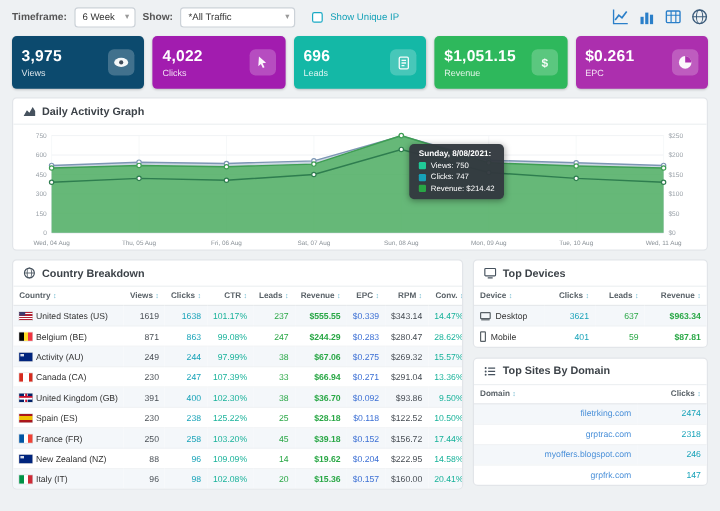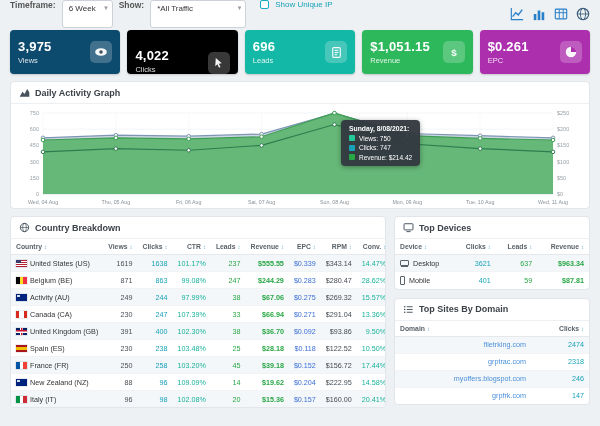--- a/index.html
+++ b/index.html
@@ -8,35 +8,35 @@
 
   
   .topbar { height:24px; background:#fff; border-bottom:1px solid #e3e6e9; display:flex; align-items:center; justify-content:space-between; padding:0 10px; }
   .title-wrap { display:flex; align-items:center; gap:5px; }
   .page-title { font-size:11.5px; font-weight:bold; font-style:italic; color:#3c4248; }
   .logo-wrap { display:flex; align-items:center; gap:5px; }
   .logo-text { font-size:11px; font-weight:bold; font-style:italic; color:#ffb300;
     text-shadow:-1px 0 #1e66c9, 0 -1px #1e66c9, 1px 0 #1e66c9, 0 1px #1e66c9; letter-spacing:.5px; }
 
   
-  .toolbar { height:28px; display:flex; gap:6px; padding:0 10px; font-size:8.5px; color:#444; }
+  .toolbar { height:28px; display:flex; align-items:center; gap:6px; padding:0 10px; font-size:8.5px; color:#444; }
   .tb-label { font-weight:bold; color:#555; }
   .select { background:#fff; border:1px solid #ccd2d8; border-radius:3px; padding:3px 16px 3px 6px; font-size:8px; color:#333; position:relative; cursor:pointer; }
   .select::after { content:"▾"; position:absolute; right:4px; top:3px; color:#999; font-size:7px; }
   .sel-show { min-width:96px; }
   .checkbox { width:9px; height:9px; border:1px solid #19a9c4; border-radius:2px; background:#fff; display:inline-block; margin-left:8px; }
   .cb-label { color:#17a2b8; font-size:8px; }
   .tb-icons { margin-left:auto; display:flex; gap:7px; align-items:center; }
   .tb-icon { width:15px; height:15px; display:flex; align-items:center; justify-content:center; cursor:pointer; }
 
   
   .cards { display:flex; gap:7px; padding:2px 10px 0; }
   .card { flex:1; height:44px; border-radius:4px; color:#fff; display:flex; align-items:center; justify-content:space-between; padding:0 8px; box-shadow:0 1px 2px rgba(0,0,0,.18); }
   .card-views   { background:#0c4a6e; }
-  .card-clicks  { background:#000000;align-items:flex-end; }
+  .card-clicks  { background:#a21caf; }
   .card-leads   { background:#14b8a6; }
   .card-revenue { background:#2eb85c; }
   .card-epc     { background:#ac2fae; }
   .card .num { font-size:13px; font-weight:bold; letter-spacing:.2px; }
   .card .lbl { font-size:7.5px; opacity:.85; margin-top:2px; }
   .icon-box { width:22px; height:22px; border-radius:5px; background:rgba(255,255,255,.22); display:flex; align-items:center; justify-content:center; flex:none; }
 
   
   .panel { background:#fff; border:1px solid #e2e5e9; border-radius:4px; overflow:hidden; }
   .graph-panel { margin:7px 10px 0; }
@@ -376,21 +376,21 @@
     <td class="v-revenue">$36.70</td>
     <td class="v-epc">$0.092</td>
     <td class="v-rpm">$93.86</td>
     <td class="v-conv">9.50%</td>
   </tr>
 
   <tr>
     <td class="cell-country"><span class="flag flag-es"></span><span>Spain (ES)</span></td>
     <td class="v-views">230</td>
     <td class="v-clicks">238</td>
-    <td class="v-ctr">103.48%</td>
+    <td class="v-ctr">125.22%</td>
     <td class="v-leads">25</td>
     <td class="v-revenue">$28.18</td>
     <td class="v-epc">$0.118</td>
     <td class="v-rpm">$122.52</td>
     <td class="v-conv">10.50%</td>
   </tr>
 
   <tr>
     <td class="cell-country"><span class="flag flag-fr"></span><span>France (FR)</span></td>
     <td class="v-views">250</td>

